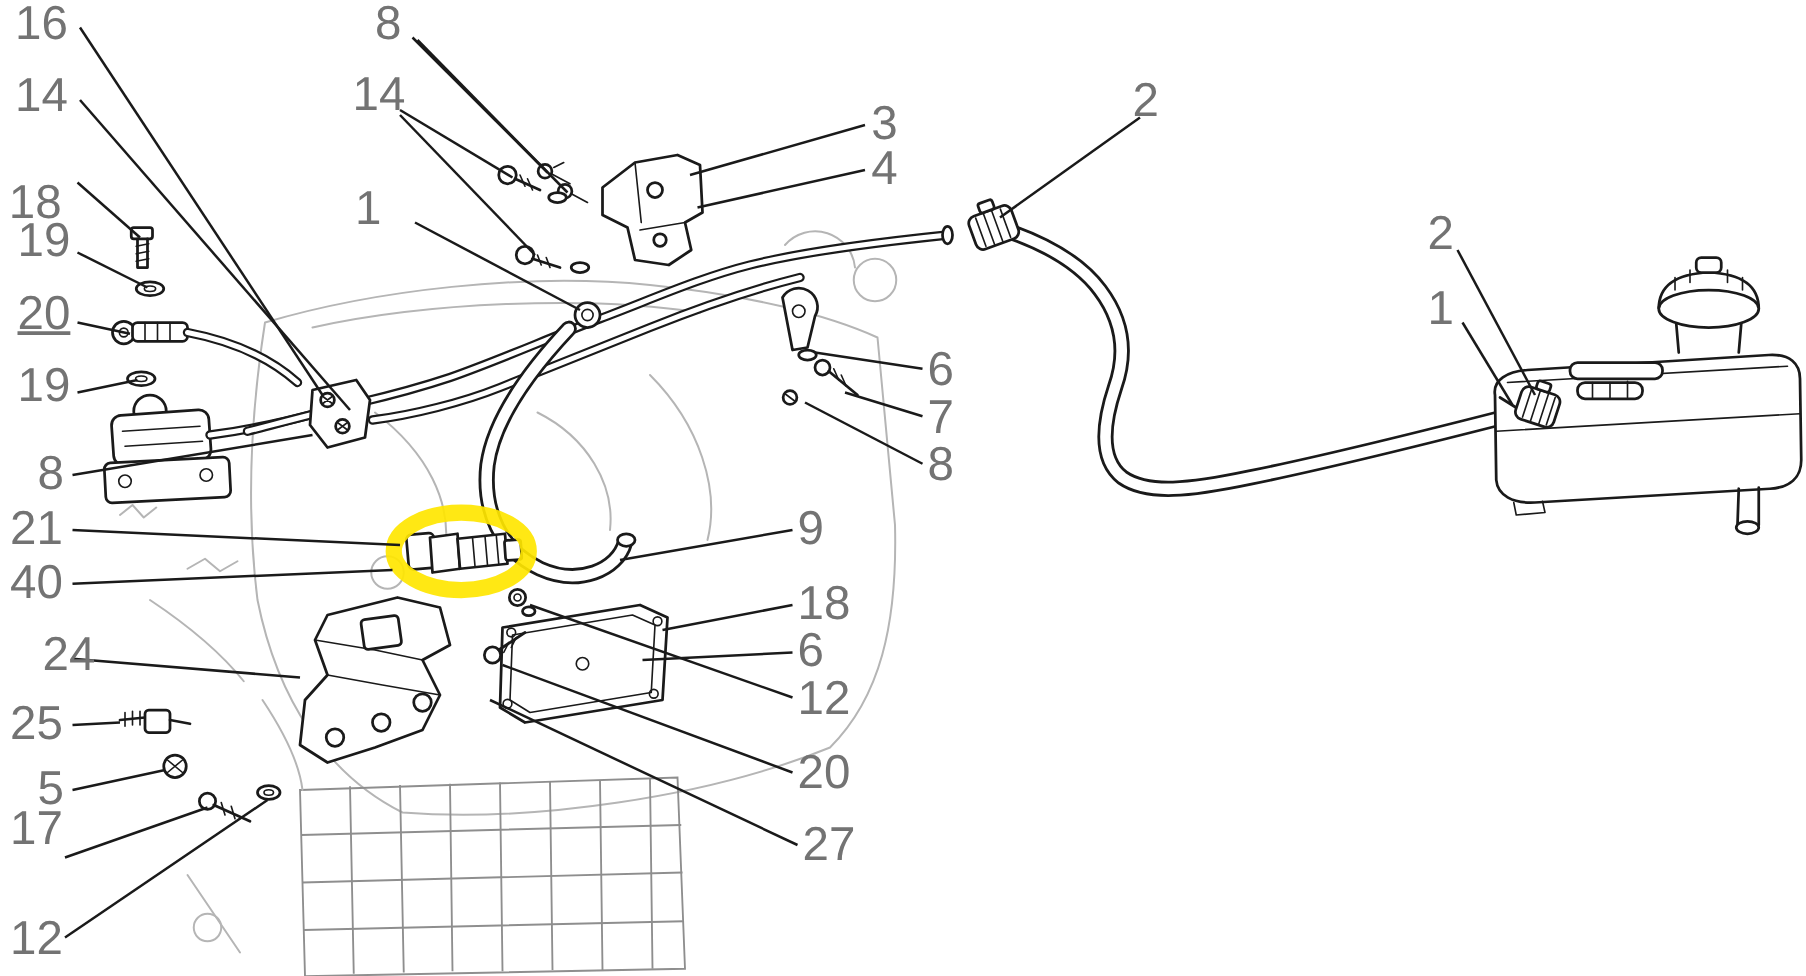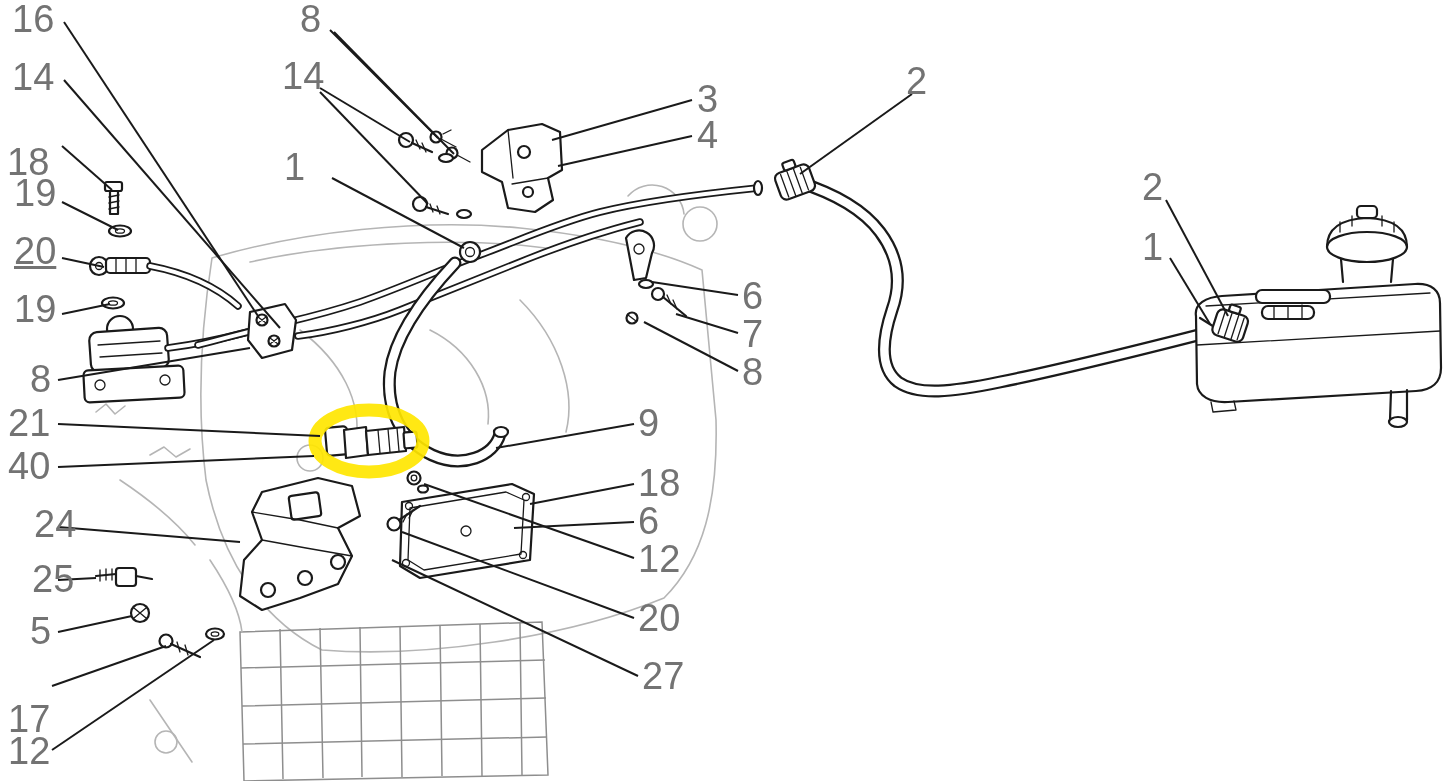--- a/index.html
+++ b/index.html
@@ -271,23 +271,23 @@
       <div class="callout" style="left: 12px; top: 0px;">16</div>
       <div class="callout" style="left: 12px; top: 58px;">14</div>
       <div class="callout" style="left: 7px; top: 116px; margin-top: 27px;">18</div>
       <div class="callout" style="left: 14px; top: 174px;">19</div>
       <div class="callout" style="left: 14px; top: 232px; text-decoration: underline;">20</div>
       <div class="callout" style="left: 14px; top: 290px;">19</div>
       <div class="callout" style="left: 30px; top: 360px;">8</div>
       <div class="callout" style="left: 8px; top: 404px;">21</div>
       <div class="callout" style="left: 8px; top: 447px;">40</div>
       <div class="callout" style="left: 8px; top: 505px; margin-left: 26px;">24</div>
-      <div class="callout" style="left: 8px; top: 560px; margin-left: 24px;">25</div>
+      <div class="callout" style="left: 8px; top: 560px;">25</div>
       <div class="callout" style="left: 30px; top: 612px;">5</div>
-      <div class="callout" style="left: 8px; top: 700px;">17</div>
+      <div class="callout" style="left: 8px; top: 644px;">17</div>
       <div class="callout" style="left: 8px; top: 732px;">12</div>
       <div class="callout" style="left: 300px; top: 0px;">8</div>
       <div class="callout" style="left: 282px; top: 57px;">14</div>
       <div class="callout" style="left: 284px; top: 148px;">1</div>
       <div class="callout" style="left: 697px; top: 80px;">3</div>
       <div class="callout" style="left: 697px; top: 116px;">4</div>
       <div class="callout" style="left: 906px; top: 62px;">2</div>
       <div class="callout" style="left: 1142px; top: 168px;">2</div>
       <div class="callout" style="left: 1142px; top: 228px;">1</div>
       <div class="callout" style="left: 742px; top: 277px;">6</div>

